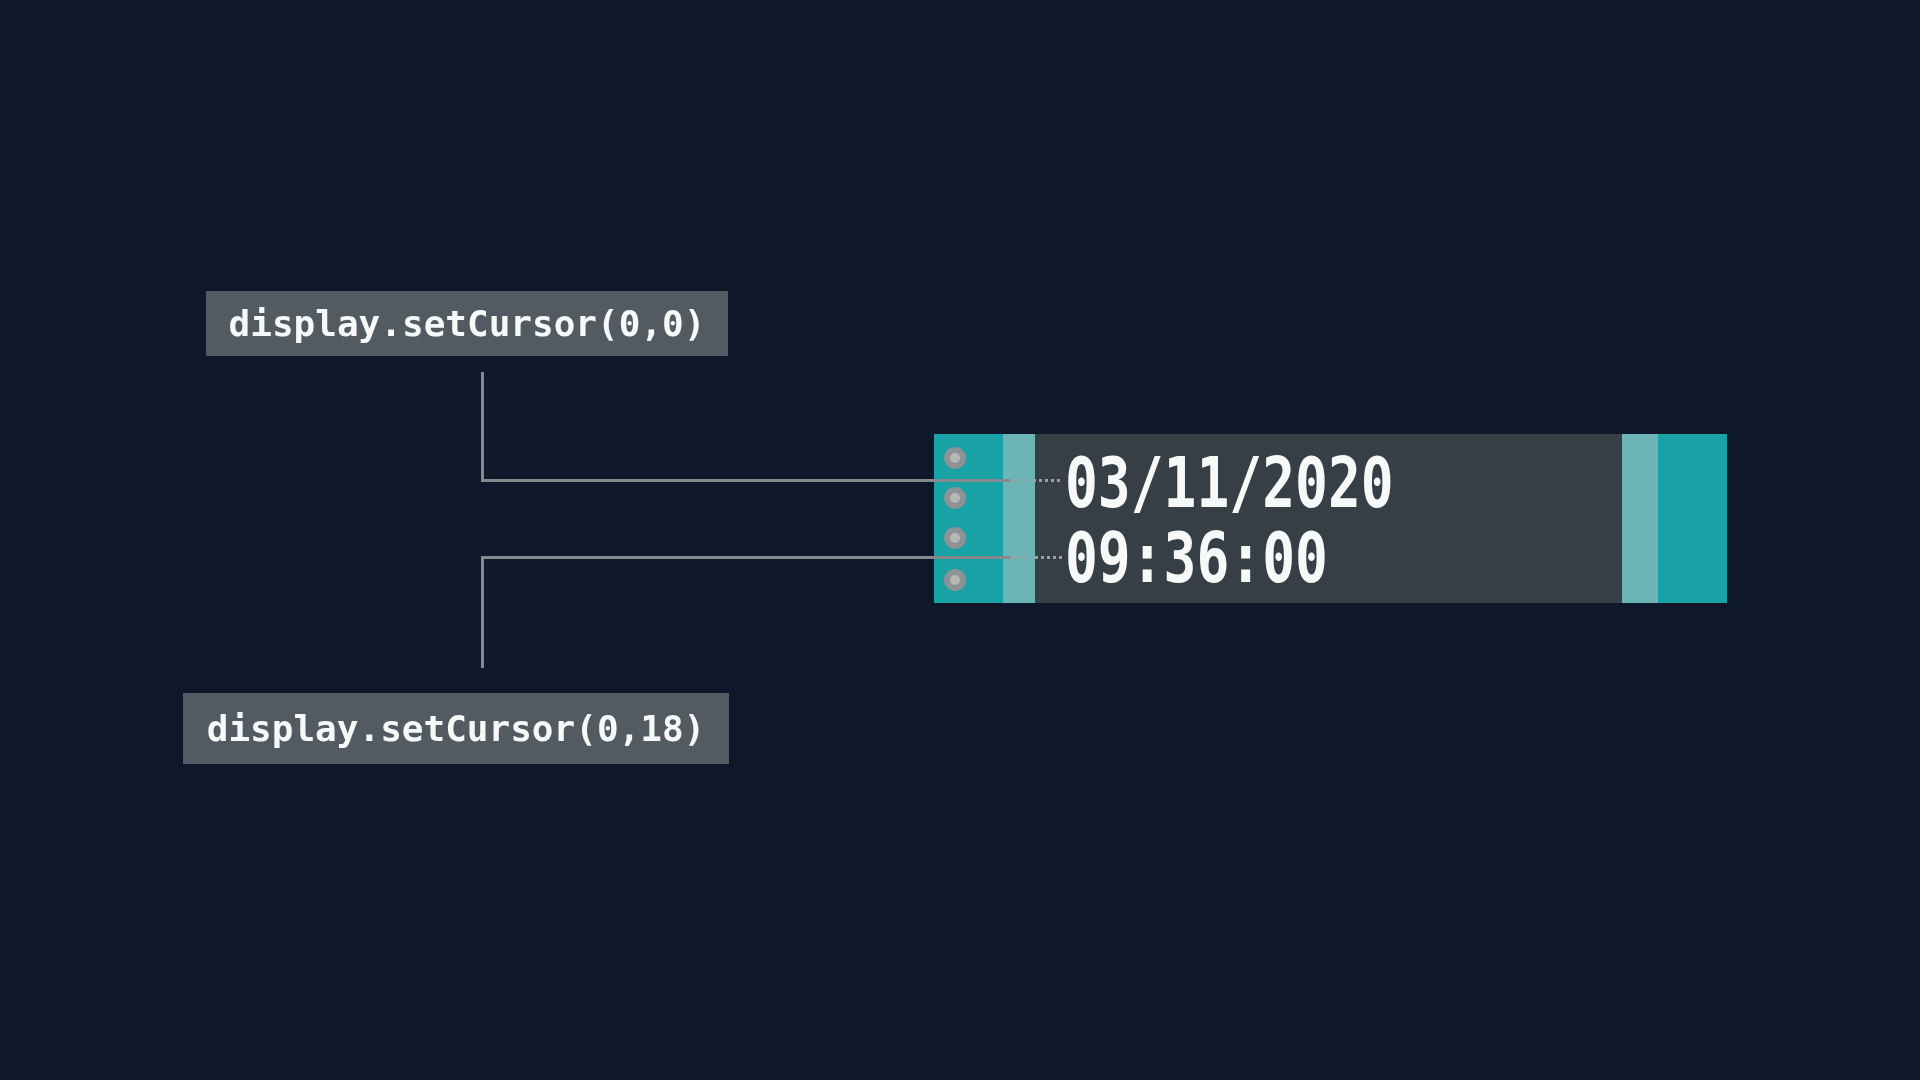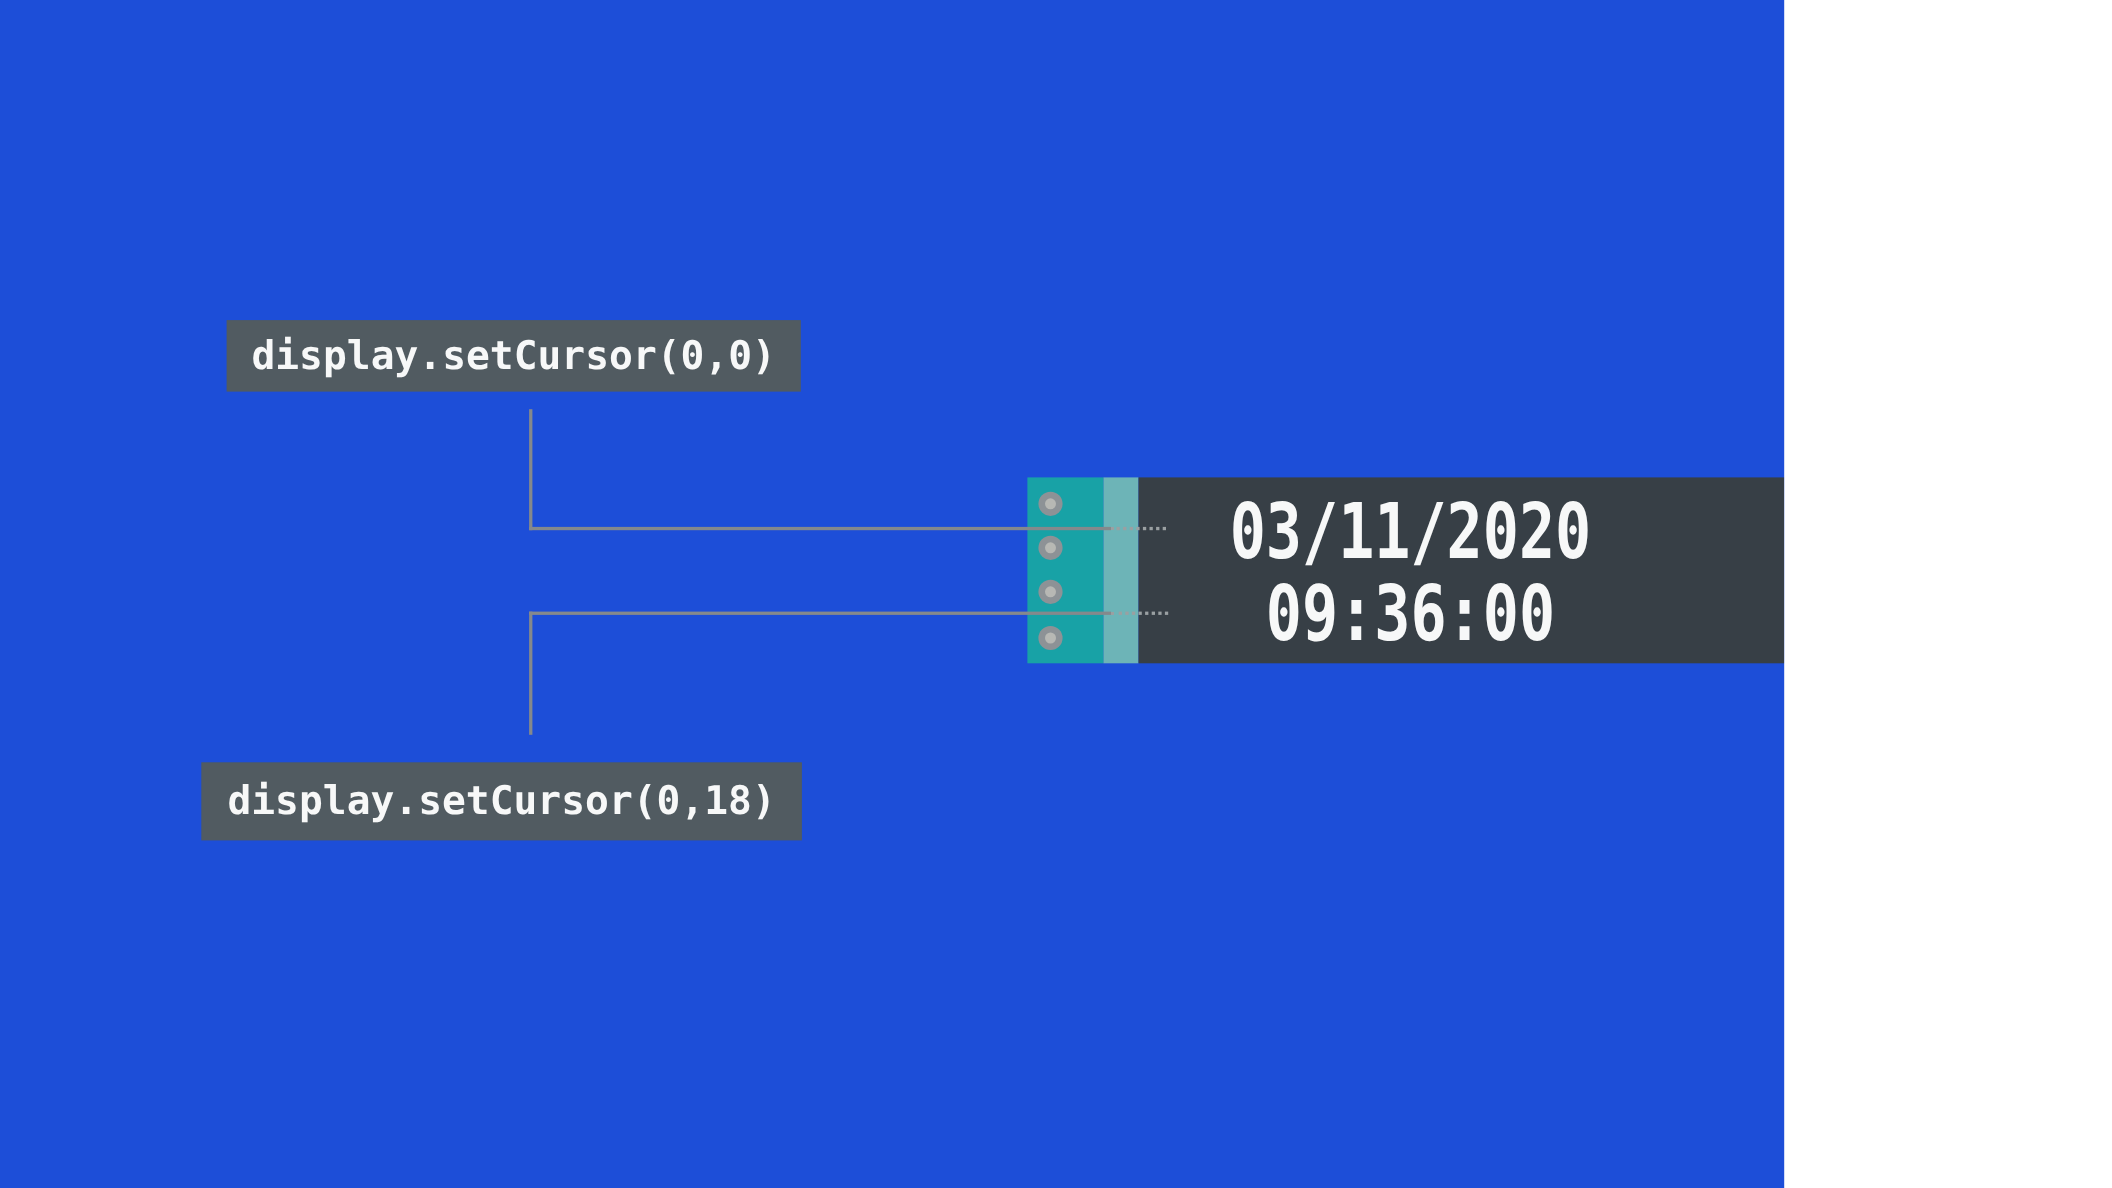--- a/index.html
+++ b/index.html
@@ -9,25 +9,24 @@
     --label-bg:#515b61;
     --text-white:#f7f8f8;
     --connector-gray:#85898c;
     --dot-gray:#9aa0a2;
     --pin-outer:#8d9296;
     --pin-inner:#b7b8b4;
   }
   html,body{margin:0;padding:0;background:#ffffff;}
   .canvas{
     position:relative;
-    width:1622px;height:1080px;
-    background:#1d4ed8;
+    width:1920px;height:1080px;
+    background:#0f172a;
     overflow:hidden;
     font-family:"DejaVu Sans Mono", monospace;
-    text-align:center;
   }
 
   
   .label-box{
     position:absolute;
     background:var(--label-bg);
     color:var(--text-white);
     display:flex;align-items:center;justify-content:center;
     font-family:"DejaVu Sans Mono", monospace;
     font-size:36px;font-weight:700;

